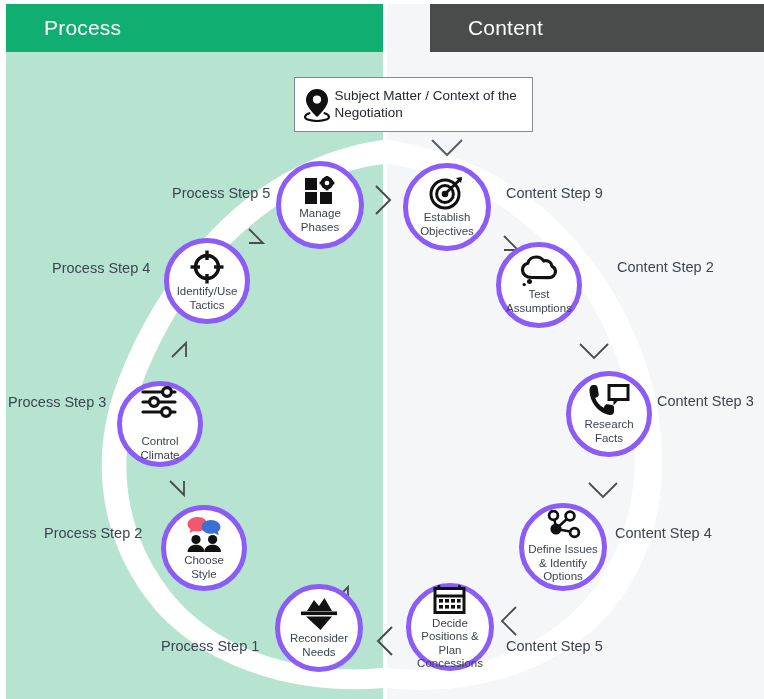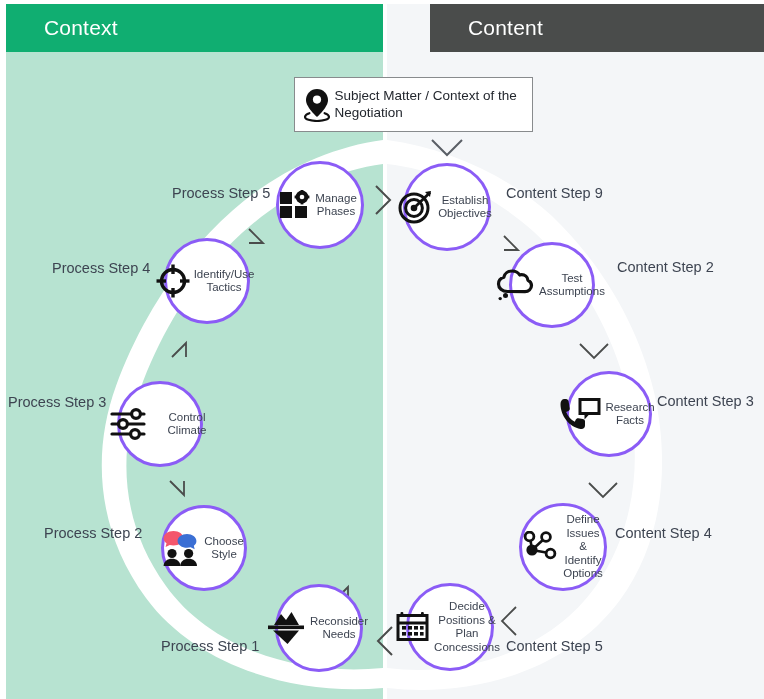--- a/index.html
+++ b/index.html
@@ -65,24 +65,24 @@
     font-size: 13.5px;
     color: #23272e;
     line-height: 16.5px;
     margin-left: 4px;
   }
   
   .node {
     position: absolute;
     border-radius: 50%;
     background: #ffffff;
-    border: 3px solid #8b5cf6;
+    border: 5px solid #8b5cf6;
     box-sizing: border-box;
     display: flex;
-    flex-direction: row;
+    flex-direction: column;
     align-items: center;
     justify-content: center;
   }
   .node .glyph {
     display: flex; align-items: center; justify-content: center;
     margin-bottom: 1px;
   }
   .node .nlabel {
     font-size: 11.5px;
     color: #3d4451;
@@ -100,21 +100,21 @@
   }
   .cap-right { text-align: right; }
 </style>
 </head>
 <body>
 
 <div id="stage">
 
   <div class="panel" id="panel-process">
     <div class="panel-header" id="header-process">
-      <span class="htitle">Context</span>
+      <span class="htitle">Process</span>
     </div>
   </div>
 
   <div class="panel" id="panel-content">
     <div class="panel-header" id="header-content">
       <span class="htitle">Content</span>
     </div>
   </div>
 
   <svg id="overlay" viewBox="0 0 764 699">
@@ -261,21 +261,21 @@
         <circle cx="16" cy="18" r="3.3" fill="#111111"></circle>
         <line x1="16" y1="18" x2="32" y2="2.5" stroke="#111111" stroke-width="2.8"></line>
         <path d="M27 2 L33 1 L32 7 Z" fill="#111111"></path>
       </svg>
     </span>
     <span class="nlabel">Establish
 Objectives</span>
   </div>
   <div class="step-caption" style="left:506px; top:185px;">Content Step 9</div>
 
-  <div class="node" style="left:509px; top:242px; width:86px; height:86px;">
+  <div class="node" style="left:496px; top:242px; width:86px; height:86px;">
     <span class="glyph">
       <svg width="40" height="32" viewBox="0 0 40 32">
         <path d="M12.5 22.5 C7 22.5 3.5 19 3.5 15 c0-3.2 2.2-5.8 5.3-6.7 C9.6 4.6 13 2 17.2 2 c3.2 0 6 1.6 7.5 4 c.6-.2 1.2-.3 1.9-.3 c3.3 0 6 2.4 6.3 5.5 c2.2 1 3.6 3 3.6 5.4 c0 3.3-2.9 6-6.5 6 Z" fill="none" stroke="#111111" stroke-width="3.2" stroke-linejoin="round"></path>
         <circle cx="10.5" cy="26.5" r="2.5" fill="#111111"></circle>
         <circle cx="5.2" cy="29.6" r="1.7" fill="#111111"></circle>
       </svg>
     </span>
     <span class="nlabel">Test
 Assumptions</span>
   </div>

